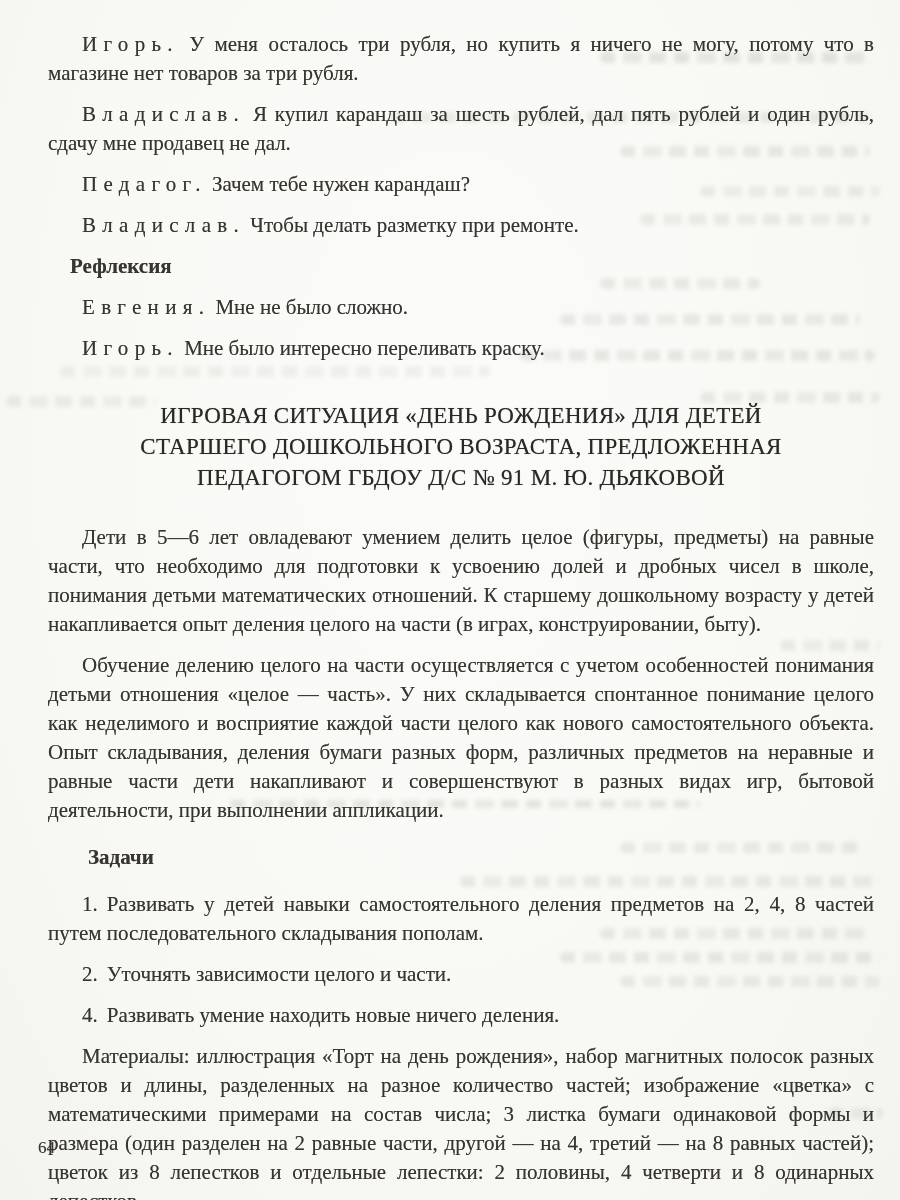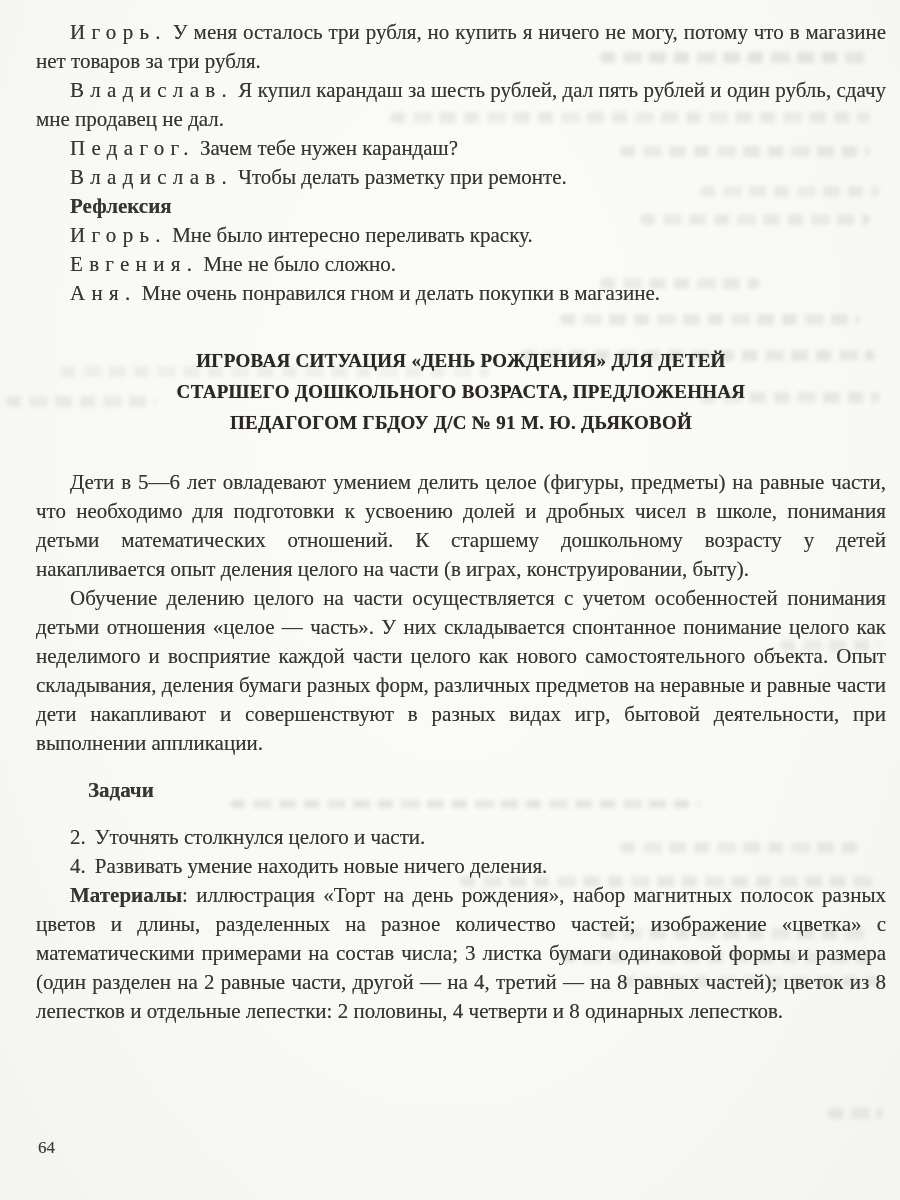--- a/index.html
+++ b/index.html
@@ -15,36 +15,36 @@
     overflow:hidden;
     color:#38352f;
   }
   .content{
     position:absolute;
     left:36px; top:18px; width:850px;
     font-size:21px; line-height:29px;
     text-align:justify;
     text-shadow:0 0 0.6px rgba(55,50,45,0.55);
   }
-  .para{margin:0; text-indent:34px;}
+  .para{margin:12px; text-indent:34px;}
   .speaker{letter-spacing:0.30em;}
   .subhead-italic{font-weight:bold; text-indent:34px; margin:0;}
   .subhead-bold{font-weight:bold; text-indent:34px; margin:18px;}
   .section-title{
-    font-weight:bold;
+    font-weight:normal;
     text-align:center;
     text-indent:0;
-    font-size:19px; line-height:31px;
+    font-size:23px; line-height:31px;
     margin:37px 0 30px 0;
     color:#2b2823;
     letter-spacing:0.3px;
     text-shadow:0 0 0.7px rgba(40,36,30,0.6);
   }
   .tasks-num{padding-right:9px;}
-  .materials-label{font-weight:bold;}
+  .materials-label{font-weight:normal;}
   .page-number{
     position:absolute;
     left:38px; top:1138px;
     font-size:17px;
     color:#3c3933;
     text-shadow:0 0 0.6px rgba(55,50,45,0.5);
   }
   
   .ghost{
     position:absolute; height:11px;
@@ -92,40 +92,40 @@
 
     <p class="para"><span class="speaker">Владислав.</span> <span>Я купил карандаш за шесть рублей, дал пять рублей и один рубль, сдачу мне продавец не дал.</span></p>
 
     <p class="para"><span class="speaker">Педагог.</span> <span>Зачем тебе нужен карандаш?</span></p>
 
     <p class="para"><span class="speaker">Владислав.</span> <span>Чтобы делать разметку при ремонте.</span></p>
 
     <p class="subhead-italic">Рефлексия</p>
 
 
+    <p class="para"><span class="speaker">Евгения.</span> <span>Мне не было сложно.</span></p>
+
     <p class="para"><span class="speaker">Игорь.</span> <span>Мне было интересно переливать краску.</span></p>
 
-    <p class="para"><span class="speaker">Евгения.</span> <span>Мне не было сложно.</span></p>
-
-    <p class="para"><span class="speaker">Аня.</span> <span>Мне очень понравился гном и делать покупки в магазине.</span></p>
 
     <h1 class="section-title">
       <div>ИГРОВАЯ СИТУАЦИЯ «ДЕНЬ РОЖДЕНИЯ» ДЛЯ ДЕТЕЙ</div>
       <div>СТАРШЕГО ДОШКОЛЬНОГО ВОЗРАСТА, ПРЕДЛОЖЕННАЯ</div>
       <div>ПЕДАГОГОМ ГБДОУ Д/С № 91 М. Ю. ДЬЯКОВОЙ</div>
     </h1>
 
     <p class="para">Дети в 5—6 лет овладевают умением делить целое (фигуры, предметы) на равные части, что необходимо для подготовки к усвоению долей и дробных чисел в школе, понимания детьми математических отношений. К старшему дошкольному возрасту у детей накапливается опыт деления целого на части (в играх, конструировании, быту).</p>
 
     <p class="para">Обучение делению целого на части осуществляется с учетом особенностей понимания детьми отношения «целое — часть». У них складывается спонтанное понимание целого как неделимого и восприятие каждой части целого как нового самостоятельного объекта. Опыт складывания, деления бумаги разных форм, различных предметов на неравные и равные части дети накапливают и совершенствуют в разных видах игр, бытовой деятельности, при выполнении аппликации.</p>
 
     <p class="subhead-bold">Задачи</p>
 
+    <p class="para"><span class="tasks-num">1.</span><span>Развивать у детей навыки самостоятельного деления предметов на 2, 4, 8 частей путем последовательного складывания пополам.</span></p>
 
-    <p class="para"><span class="tasks-num">2.</span><span>Уточнять столкнулся целого и части.</span></p>
+    <p class="para"><span class="tasks-num">2.</span><span>Уточнять зависимости целого и части.</span></p>
 
 
     <p class="para"><span class="tasks-num">4.</span><span>Развивать умение находить новые ничего деления.</span></p>
 
     <p class="para"><span class="materials-label">Материалы</span><span>: иллюстрация «Торт на день рождения», набор магнитных полосок разных цветов и длины, разделенных на разное количество частей; изображение «цветка» с математическими примерами на состав числа; 3 листка бумаги одинаковой формы и размера (один разделен на 2 равные части, другой — на 4, третий — на 8 равных частей); цветок из 8 лепестков и отдельные лепестки: 2 половины, 4 четверти и 8 одинарных лепестков.</span></p>
 
   </div>
 
   <div class="page-number">64</div>
 

